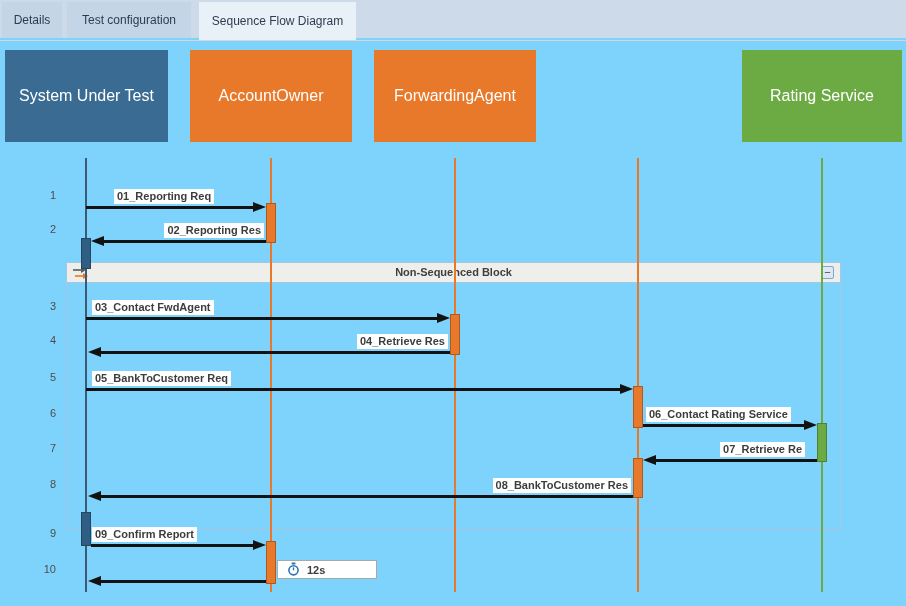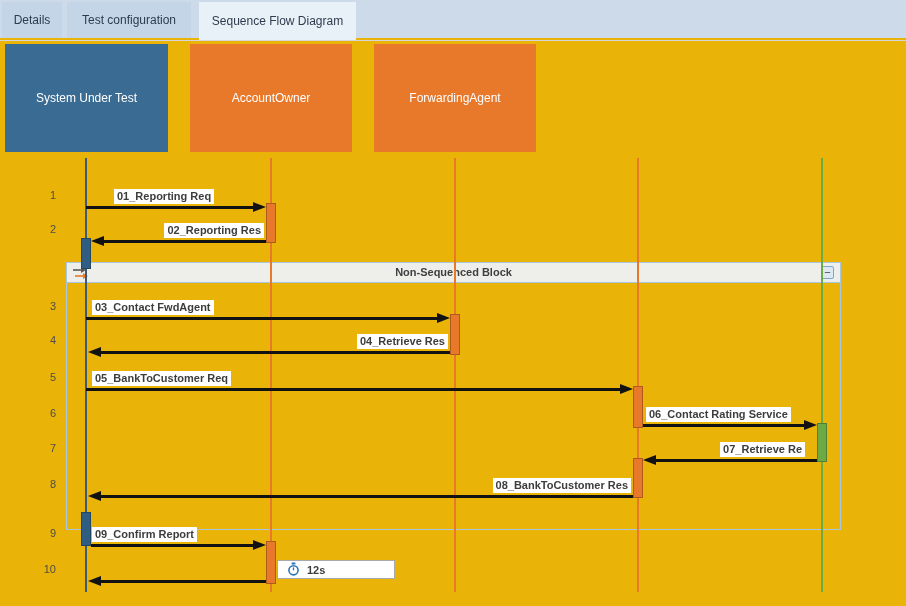--- a/index.html
+++ b/index.html
@@ -1,31 +1,31 @@
 <!DOCTYPE html>
 <html><head>
 <meta charset="utf-8">
 <style>
   html,body{margin:0;padding:0;background:#fff;}
   *{box-sizing:border-box;}
   #canvas{
-    position:relative;width:906px;height:606px;overflow:hidden;background:#eab308;
+    position:relative;width:906px;height:606px;overflow:hidden;background:#7dd3fc;
     font-family:"Liberation Sans",sans-serif;
   }
   
   .tabbar{position:absolute;left:0;top:0;width:906px;height:38px;background:#ccdae9;}
   .tabbar-underline{position:absolute;left:0;top:40px;width:906px;height:1px;background:#d6d6d6;}
   .tab{position:absolute;top:2px;height:36px;display:flex;align-items:center;justify-content:center;
        font-size:12px;color:#2e3c4e;background:#c3d5e7;cursor:default;}
   .tab.t0{left:2px;width:60px;}
   .tab.t1{left:67px;width:124px;}
   .tab.t2{left:199px;width:157px;height:38px;background:#e8f0f8;}
   
-  .actor{position:absolute;top:44px;height:108px;display:flex;align-items:center;justify-content:center;
-         color:#fff;font-size:12px;text-align:center;}
+  .actor{position:absolute;top:50px;height:92px;display:flex;align-items:center;justify-content:center;
+         color:#fff;font-size:16px;text-align:center;}
   .lifeline{position:absolute;width:2px;}
   
   .block{position:absolute;border:1px solid #a8c6e0;background:transparent;}
   .block-header{position:absolute;left:0;top:0;right:0;height:20px;background:#eeeeea;
                 border-bottom:1px solid #a8c6e0;}
   .block-title{position:absolute;left:0;right:0;top:3px;text-align:center;font-size:11px;
                font-weight:bold;color:#3f3f3f;}
   .block-icon{position:absolute;left:5px;top:3px;}
   .block-collapse{position:absolute;right:6px;top:3px;width:13px;height:13px;border:1px solid #7da7cc;
                   border-radius:2px;background:#dde8f2;font-size:11px;line-height:10px;text-align:center;
@@ -63,37 +63,38 @@
           <polygon points="9,1 14,4 9,7" fill="#5a5a5a"></polygon>
           <line x1="3" y1="10" x2="11" y2="10" stroke="#e8782a" stroke-width="1.6"></line>
           <polygon points="11,7 16,10 11,13" fill="#e8782a"></polygon>
         </svg>
       </span>
       <span class="block-title">Non-Sequenced Block</span>
       <span class="block-collapse">−</span>
     </div>
   </div>
 
-  <div class="timer" id="timer" style="left: 277px; top: 560px; width: 118px; height: 19px;">
+  <div class="timer" id="timer" style="left: 277px; top: 560px; width: 100px; height: 19px;">
     <svg width="13" height="15" viewBox="0 0 13 15">
       <rect x="4.6" y="0.5" width="3.8" height="2" fill="#2e74b5"></rect>
       <circle cx="6.5" cy="8.3" r="4.6" fill="none" stroke="#2e74b5" stroke-width="1.6"></circle>
       <line x1="6.5" y1="8.3" x2="6.5" y2="5.4" stroke="#2e74b5" stroke-width="1.3"></line>
     </svg>
     <span>12s</span>
   </div>
 
 <div class="lifeline" style="left: 85px; top: 158px; height: 434px; background: rgb(61, 90, 116);"></div>
     <div class="lifeline" style="left: 270px; top: 158px; height: 434px; background: rgb(232, 120, 42);"></div>
     <div class="lifeline" style="left: 454px; top: 158px; height: 434px; background: rgb(232, 120, 42);"></div>
     <div class="lifeline" style="left: 637px; top: 158px; height: 434px; background: rgb(232, 120, 42);"></div>
     <div class="lifeline" style="left: 821px; top: 158px; height: 434px; background: rgb(108, 171, 68);"></div>
     <div class="actor" style="left: 5px; width: 163px; background: rgb(58, 107, 146);">System Under Test</div>
     <div class="actor" style="left: 374px; width: 162px; background: rgb(232, 120, 42);">ForwardingAgent</div>
     <div class="actor" style="left: 190px; width: 162px; background: rgb(232, 120, 42);">AccountOwner</div>
+    <div class="actor" style="left: 742px; width: 160px; background: rgb(108, 171, 68);">Rating Service</div>
     <div class="activation" style="left: 266px; top: 203px; height: 40px; background: rgb(232, 120, 42); border: 1px solid rgba(0, 0, 0, 0.25);"></div>
     <div class="activation" style="left: 81px; top: 238px; height: 31px; background: rgb(47, 94, 130); border: 1px solid rgba(0, 0, 0, 0.25);"></div>
     <div class="activation" style="left: 450px; top: 314px; height: 41px; background: rgb(232, 120, 42); border: 1px solid rgba(0, 0, 0, 0.25);"></div>
     <div class="activation" style="left: 633px; top: 386px; height: 42px; background: rgb(232, 120, 42); border: 1px solid rgba(0, 0, 0, 0.25);"></div>
     <div class="activation" style="left: 817px; top: 423px; height: 39px; background: rgb(108, 171, 68); border: 1px solid rgba(0, 0, 0, 0.25);"></div>
     <div class="activation" style="left: 633px; top: 458px; height: 40px; background: rgb(232, 120, 42); border: 1px solid rgba(0, 0, 0, 0.25);"></div>
     <div class="activation" style="left: 81px; top: 512px; height: 34px; background: rgb(47, 94, 130); border: 1px solid rgba(0, 0, 0, 0.25);"></div>
     <div class="activation" style="left: 266px; top: 541px; height: 43px; background: rgb(232, 120, 42); border: 1px solid rgba(0, 0, 0, 0.25);"></div>
     <div class="msg-num" style="top: 188px;">1</div>
     <div class="msg-line" style="left: 86px; top: 206px; width: 168px;"></div>

